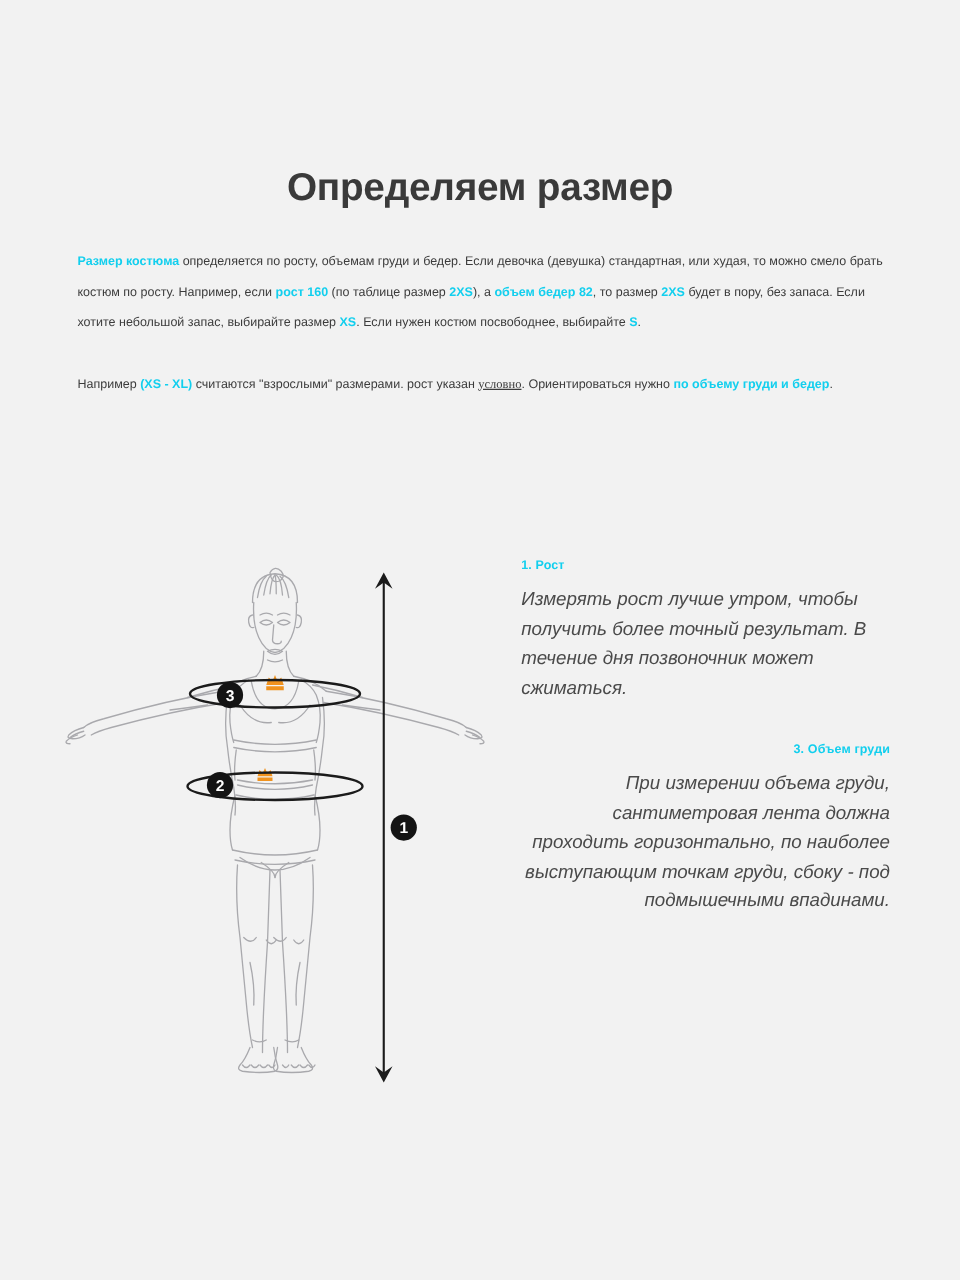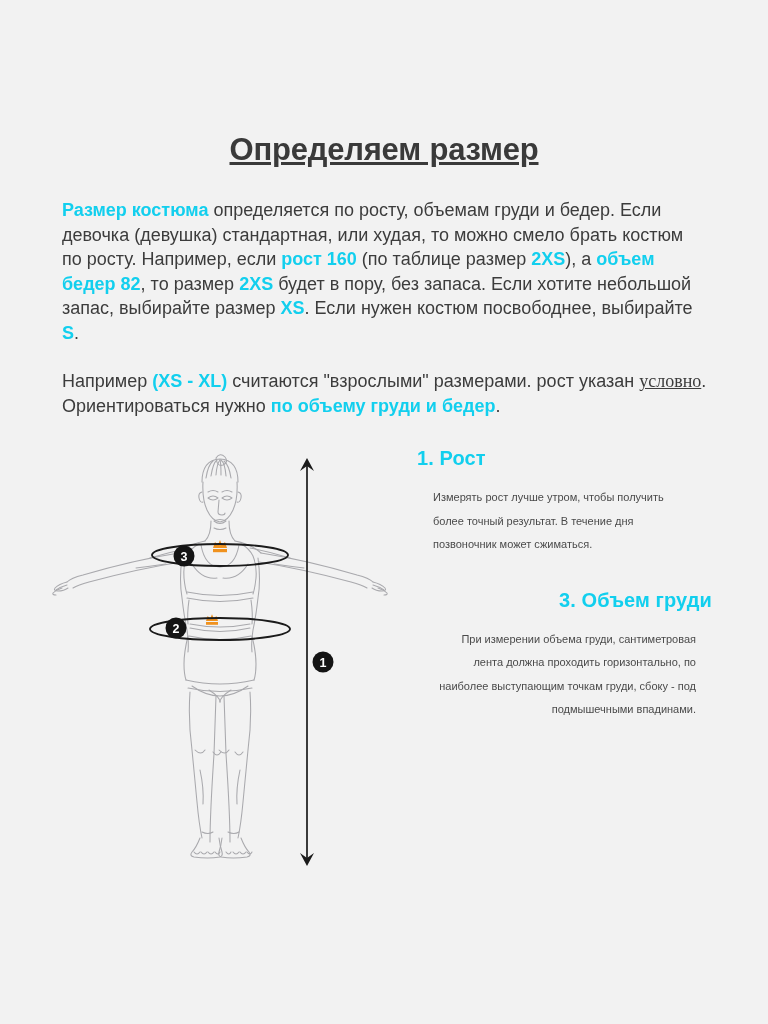--- a/index.html
+++ b/index.html
@@ -25,30 +25,29 @@
   .page-title {
     position: absolute;
     left: 0;
     top: 132px;
     width: 768px;
     text-align: center;
     font-size: 31px;
     font-weight: bold;
     color: #3a3a3a;
     letter-spacing: -0.2px;
-    text-decoration: underline;
   }
 
   
   .intro {
     position: absolute;
     left: 62px;
     top: 198px;
     width: 645px;
-    font-size: 18px;
+    font-size: 10px;
     line-height: 24.5px;
     color: #3c3c3c;
   }
   .intro p { margin: 0; }
   .intro p.second { margin-top: 24px; }
   .accent {
     color: #12cfee;
     font-weight: bold;
   }
   .uline { text-decoration: underline; font-family: Liberation Serif, serif; }
@@ -66,31 +65,32 @@
   
   .steps {
     position: absolute;
     left: 417px;
     top: 447px;
     width: 295px;
   }
   .step { margin-bottom: 28px; }
   .step:last-child { margin-bottom: 0; text-align: right; }
   .step-title {
-    font-size: 20px;
+    font-size: 10px;
     font-weight: bold;
     color: #12cfee;
     margin: 0 0 10px 0;
     letter-spacing: 0.1px;
   }
   .step-body {
-    font-size: 11px;
+    font-size: 15px;
     line-height: 23.5px;
     color: #4a4a4a;
-    margin: 16px;
+    margin: 0;
+    font-style: italic;
   }
   .step.s2 { margin-top: 32px; }
   .step.s3 { margin-top: 30px; }
 </style>
 </head>
 <body>
 
 <div class="page">
 
   <div class="page-title">Определяем размер</div>

